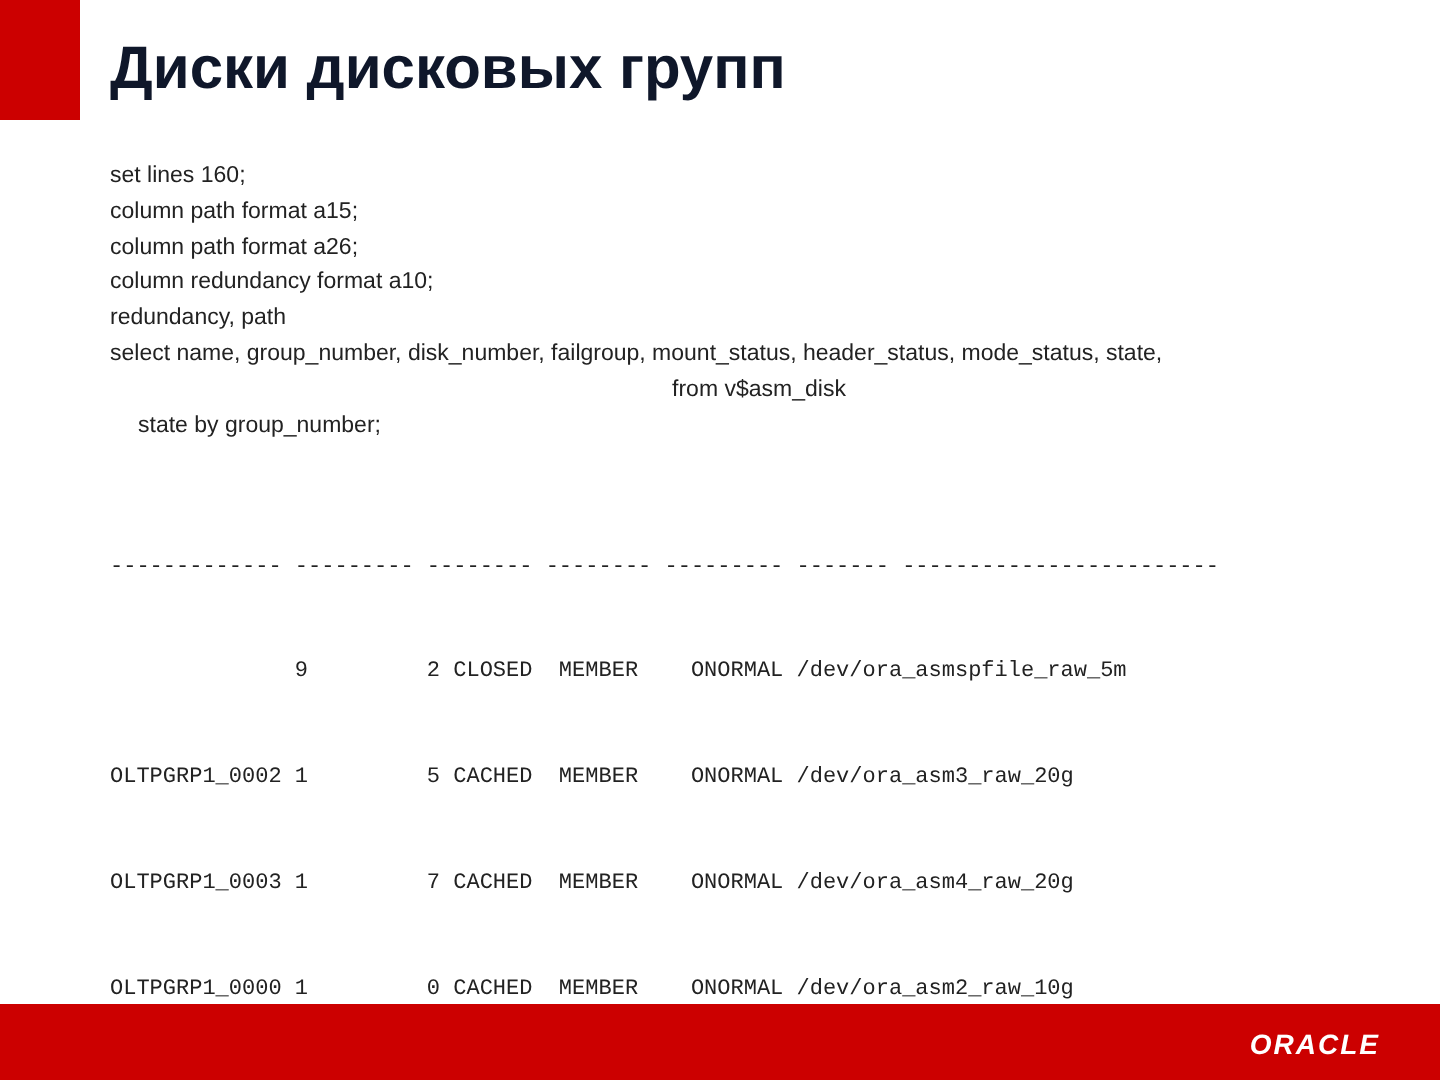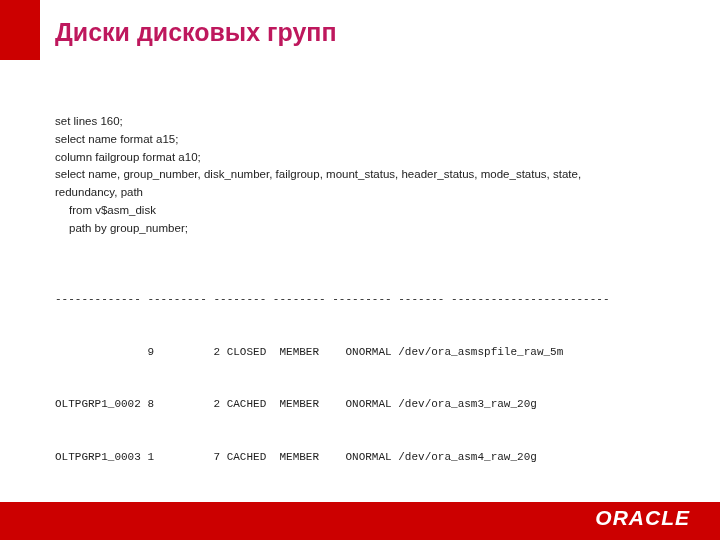--- a/index.html
+++ b/index.html
@@ -23,39 +23,38 @@
       left: 0;
       width: 40px;
       height: 60px;
       background: #cc0000;
     }
 
     .title {
       position: absolute;
       top: 18px;
       left: 55px;
-      font-size: 25px;
+      font-size: 30px;
       font-weight: bold;
-      color: #be185d;
+      color: #0f172a;
     }
 
     .content {
       position: absolute;
       top: 80px;
       left: 55px;
       right: 30px;
       font-size: 11.5px;
       color: #222222;
       font-family: Arial, sans-serif;
       line-height: 1.55;
     }
 
     .code-section {
       margin-bottom: 18px;
-      margin-top: 33px;
     }
 
     .table-section {
       margin-top: 10px;
       font-family: 'Courier New', Courier, monospace;
       font-size: 11px;
       white-space: pre;
       line-height: 1.6;
     }
 
@@ -65,49 +64,50 @@
       left: 0;
       right: 0;
       height: 38px;
       background: #cc0000;
     }
 
     .oracle-text {
       position: absolute;
       bottom: 10px;
       right: 30px;
-      font-size: 21px;
+      font-size: 14px;
       font-weight: bold;
       color: #ffffff;
       font-style: italic;
       letter-spacing: 1px;
     }
   </style>
 </head>
 <body>
 
 <div class="red-bar"></div>
 
 <div class="title">Диски дисковых групп</div>
 
 <div class="content">
   <div class="code-section">
     <div>set lines 160;</div>
-    <div>select name format a15;</div>
-    <div>column failgroup format a10;</div>
+    <div>column path format a15;</div>
+    <div>column path format a26;</div>
+    <div>column redundancy format a10;</div>
+    <div>redundancy, path</div>
     <div>select name, group_number, disk_number, failgroup, mount_status, header_status, mode_status, state,</div>
-    <div>redundancy, path</div>
-    <div style="padding-left: 14px;">  from v$asm_disk</div>
-    <div style="padding-left: 14px;">  path by group_number;</div>
+    <div style="padding-left: 14px; text-align: center;">  from v$asm_disk</div>
+    <div style="padding-left: 14px;">  state by group_number;</div>
   </div>
 
   <div class="table-section">
     <div>------------- --------- -------- -------- --------- ------- ------------------------</div>
     <div>              9         2 CLOSED  MEMBER    ONORMAL /dev/ora_asmspfile_raw_5m</div>
-    <div>OLTPGRP1_0002 8         2 CACHED  MEMBER    ONORMAL /dev/ora_asm3_raw_20g</div>
+    <div>OLTPGRP1_0002 1         5 CACHED  MEMBER    ONORMAL /dev/ora_asm3_raw_20g</div>
     <div>OLTPGRP1_0003 1         7 CACHED  MEMBER    ONORMAL /dev/ora_asm4_raw_20g</div>
     <div>OLTPGRP1_0000 1         0 CACHED  MEMBER    ONORMAL /dev/ora_asm2_raw_10g</div>
     
   </div>
 </div>
 
 <div class="bottom-bar"></div>
 <div class="oracle-text">ORACLE</div>
 
 </body></html>

